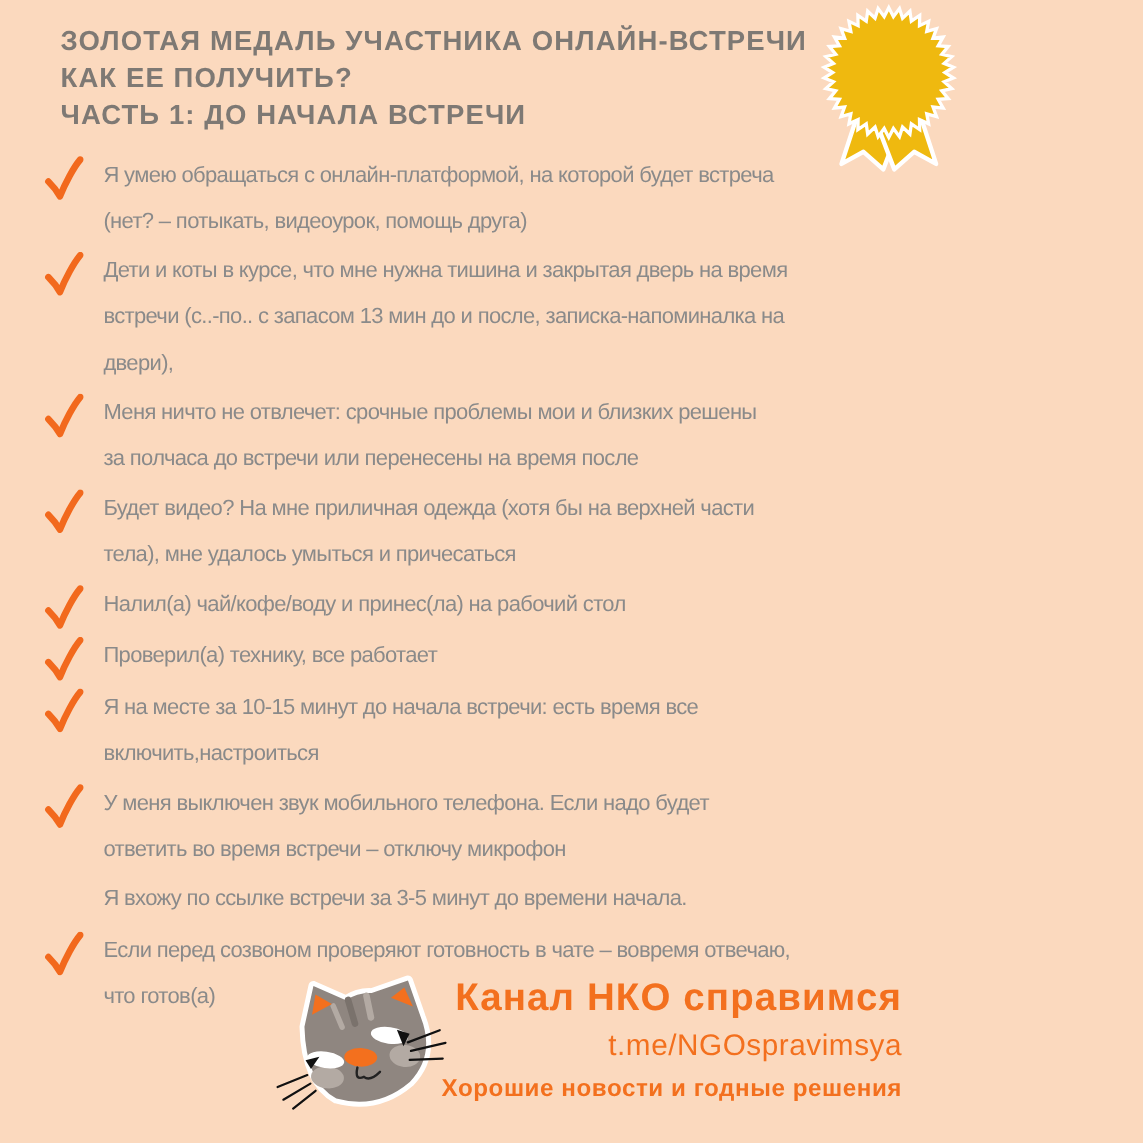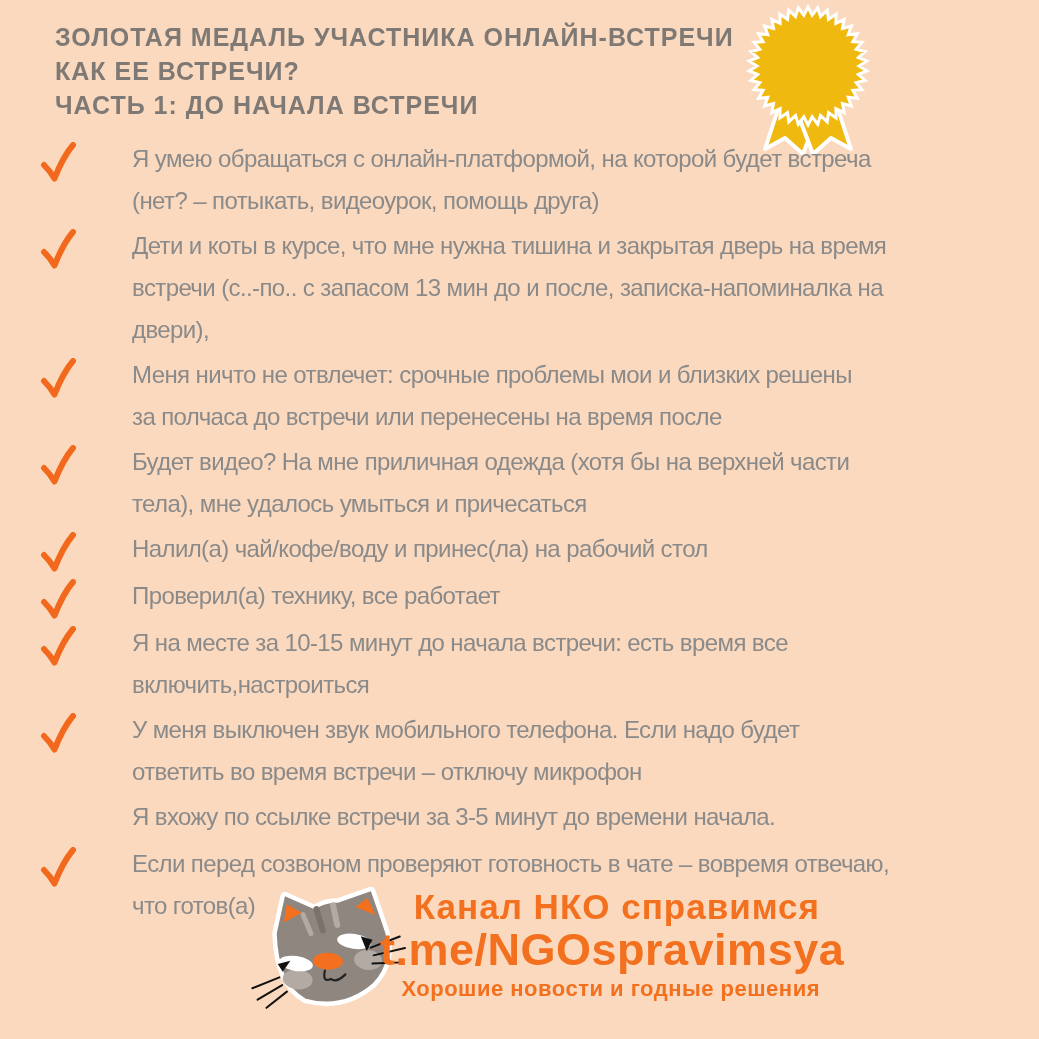--- a/index.html
+++ b/index.html
@@ -28,44 +28,43 @@
   }
   .row{display:flex;align-items:flex-start;margin-bottom:3px;}
   .mark{
     flex:none;width:58px;padding-top:4px;
   }
   .mark svg{width:36px;height:40px;display:block;margin-left:4px;}
   .row.no-check .mark svg{visibility:hidden;}
   .itext{
     flex:1;
     color:var(--text,#8A8A8A);
-    font-size:24px;line-height:42px;letter-spacing:-0.6px;
+    font-size:20px;line-height:42px;letter-spacing:-0.6px;
     white-space:pre-line;
     font-weight:400;
-    margin-left:38px;
   }
 
   
   .cat{position:absolute;left:243px;top:868px;width:172px;height:168px;z-index:3;}
   .footer-text{
     position:absolute;left:380px;top:886px;width:440px;z-index:3;
     text-align:right;color:var(--accent,#F3701E);
   }
   .channel-name{font-size:35px;font-weight:700;letter-spacing:1px;line-height:42px;}
-  .channel-link{font-size:45px;font-weight:700;letter-spacing:0.5px;line-height:44px;}
+  .channel-link{font-size:27px;font-weight:400;letter-spacing:0.5px;line-height:44px;}
   .tagline{font-size:22px;font-weight:700;letter-spacing:0.5px;line-height:30px;margin-top:2px;}
 </style>
 </head>
 <body style="--bg: #FBD9BE; --title: #7E7974; --text: #8A8A8A; --check: #F2691D; --gold: #EFB90F; --accent: #F3701E; --cat-gray: #8F8680; --cat-light: #B3AAA3;">
 
 <div class="page">
 
   <div class="title-block">
     <div class="title-line">ЗОЛОТАЯ МЕДАЛЬ УЧАСТНИКА ОНЛАЙН-ВСТРЕЧИ</div>
-    <div class="title-line">КАК ЕЕ ВСТРЕЧИ?</div>
+    <div class="title-line">КАК ЕЕ ПОЛУЧИТЬ?</div>
     <div class="title-line">ЧАСТЬ 1: ДО НАЧАЛА ВСТРЕЧИ</div>
   </div>
 
   <svg class="medal" viewBox="0 0 170 160">
 
     <polygon points="60,92 96,110 80,152 62,136 42,147" fill="#EFB90F" stroke="#FFFFFF" stroke-width="4" stroke-linejoin="round"></polygon>
     <polygon points="110,92 74,110 90,152 108,136 128,147" fill="#EFB90F" stroke="#FFFFFF" stroke-width="4" stroke-linejoin="round"></polygon>
 
     <polygon id="rosette" points="85.0,5.0 89.2,13.2 94.7,5.8 97.5,14.6 104.2,8.2 105.5,17.3 113.1,12.1 112.9,21.3 121.2,17.4 119.5,26.5 128.4,24.0 125.2,32.7 134.4,31.7 129.9,39.7 139.0,40.3 133.2,47.4 142.2,49.5 135.3,55.6 143.8,59.1 136.0,64.0 143.8,68.9 135.3,72.4 142.2,78.5 133.2,80.6 139.0,87.7 129.9,88.3 134.4,96.3 125.2,95.3 128.4,104.0 119.5,101.5 121.2,110.6 112.9,106.7 113.1,115.9 105.5,110.7 104.2,119.8 97.5,113.4 94.7,122.2 89.2,114.8 85.0,123.0 80.8,114.8 75.3,122.2 72.5,113.4 65.8,119.8 64.5,110.7 56.9,115.9 57.1,106.7 48.8,110.6 50.5,101.5 41.6,104.0 44.8,95.3 35.6,96.3 40.1,88.3 31.0,87.7 36.8,80.6 27.8,78.5 34.7,72.4 26.2,68.9 34.0,64.0 26.2,59.1 34.7,55.6 27.8,49.5 36.8,47.4 31.0,40.3 40.1,39.7 35.6,31.7 44.8,32.7 41.6,24.0 50.5,26.5 48.8,17.4 57.1,21.3 56.9,12.1 64.5,17.3 65.8,8.2 72.5,14.6 75.3,5.8 80.8,13.2" fill="#EFB90F" stroke="#FFFFFF" stroke-width="3" stroke-linejoin="miter"></polygon>
   </svg>

